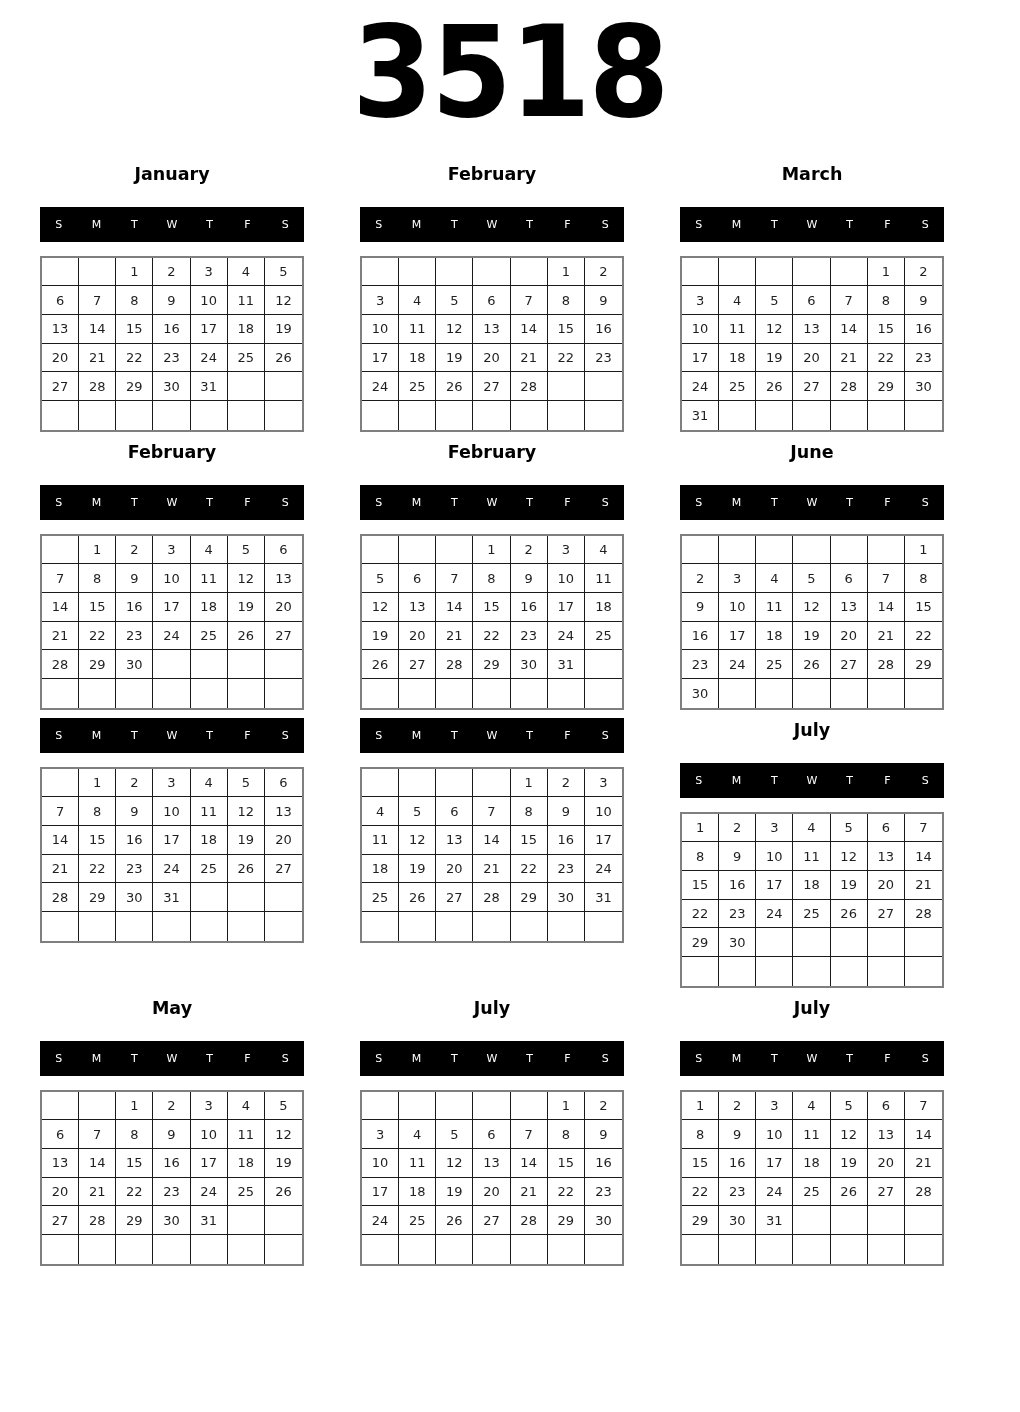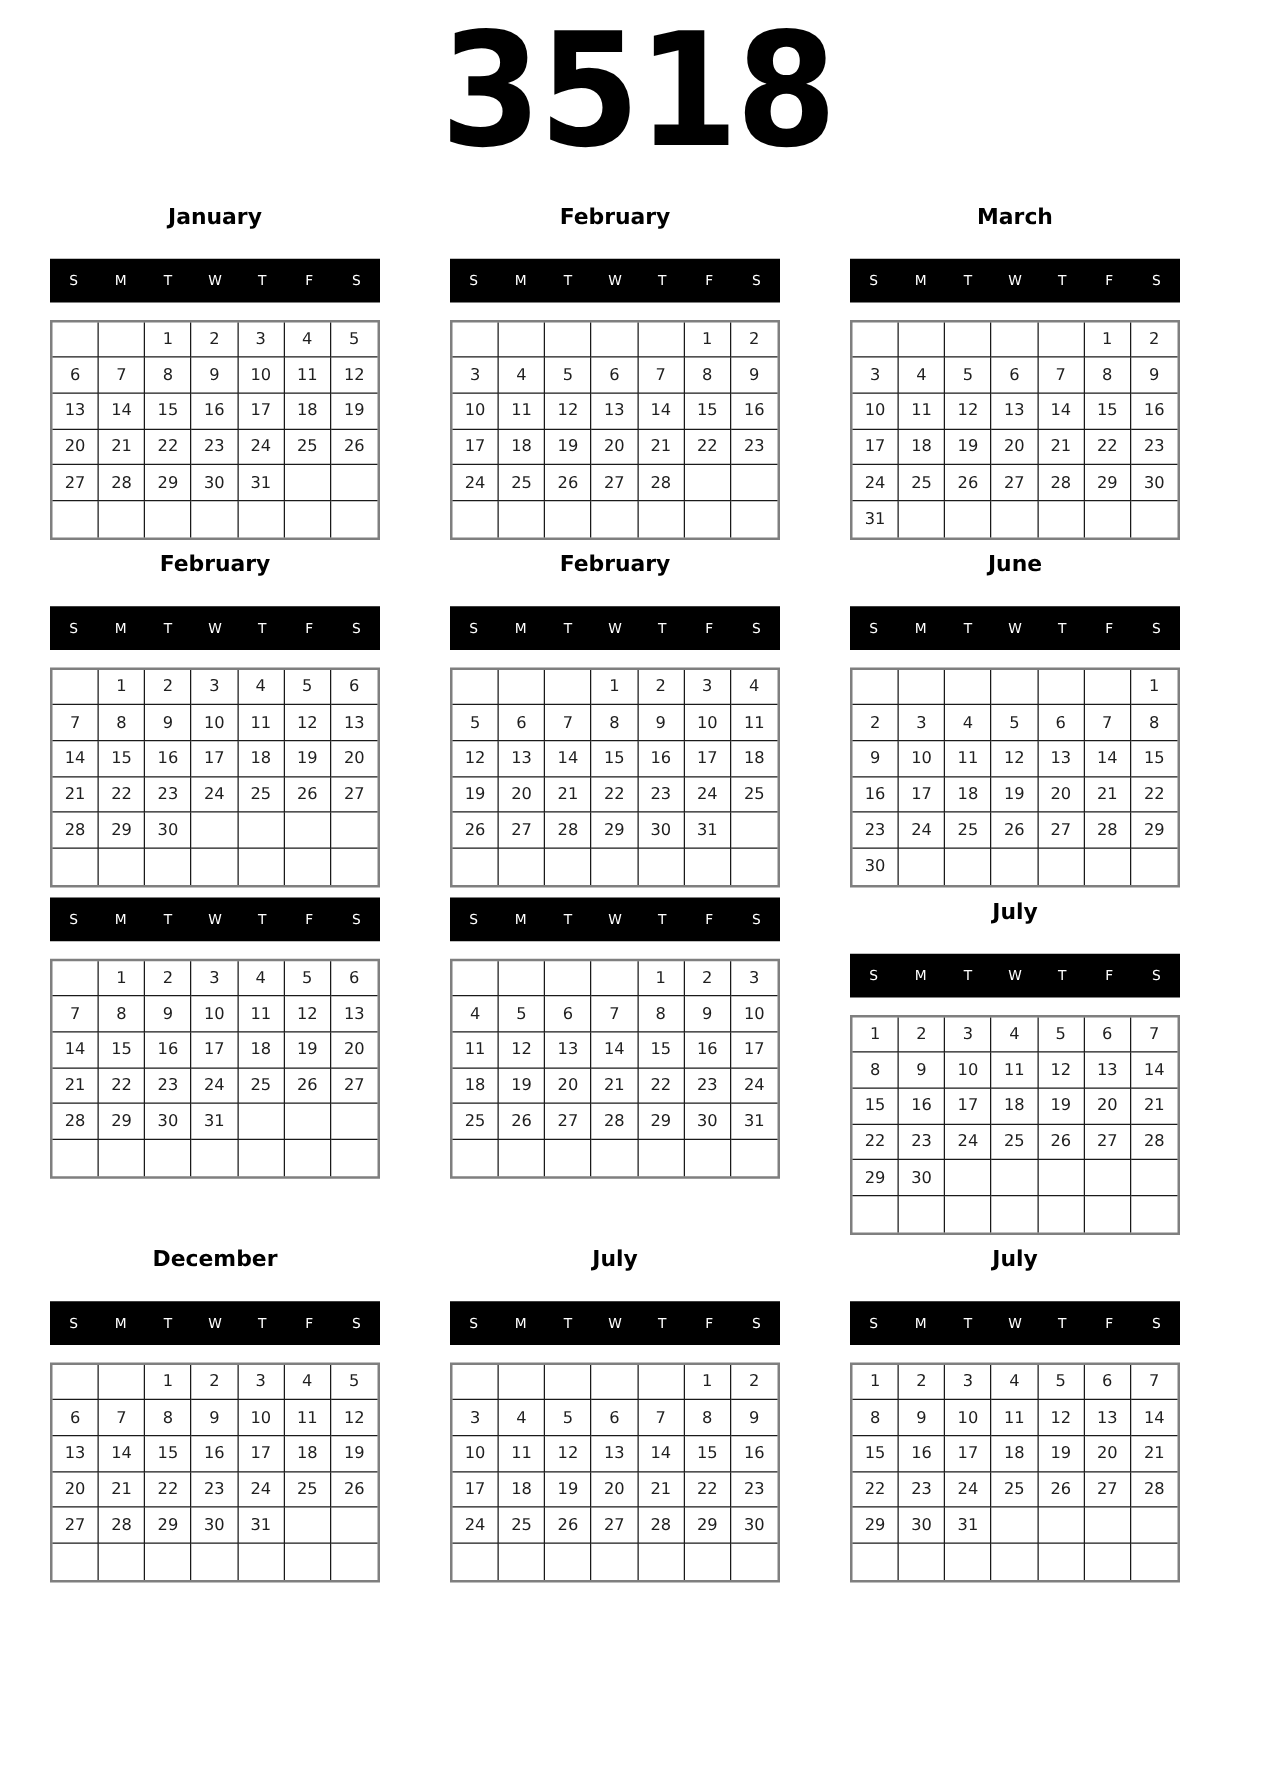--- a/index.html
+++ b/index.html
@@ -582,21 +582,21 @@
           <div class="day-cell"></div>
           <div class="day-cell"></div>
           <div class="day-cell"></div>
           <div class="day-cell"></div>
           <div class="day-cell"></div>
           <div class="day-cell"></div>
         </div>
   </div>
 
   <div class="month">
-    <div class="month-title">December</div>
+    <div class="month-title">May</div>
     <div class="weekday-bar">
           <span>S</span>
           <span>M</span>
           <span>T</span>
           <span>W</span>
           <span>T</span>
           <span>F</span>
           <span>S</span>
         </div>
     <div class="day-grid">

